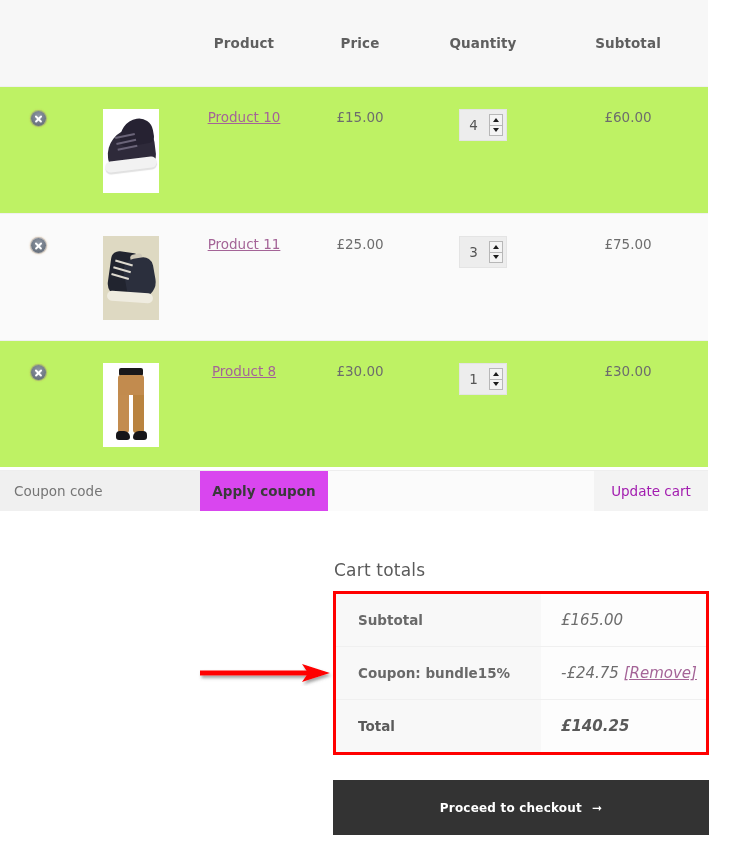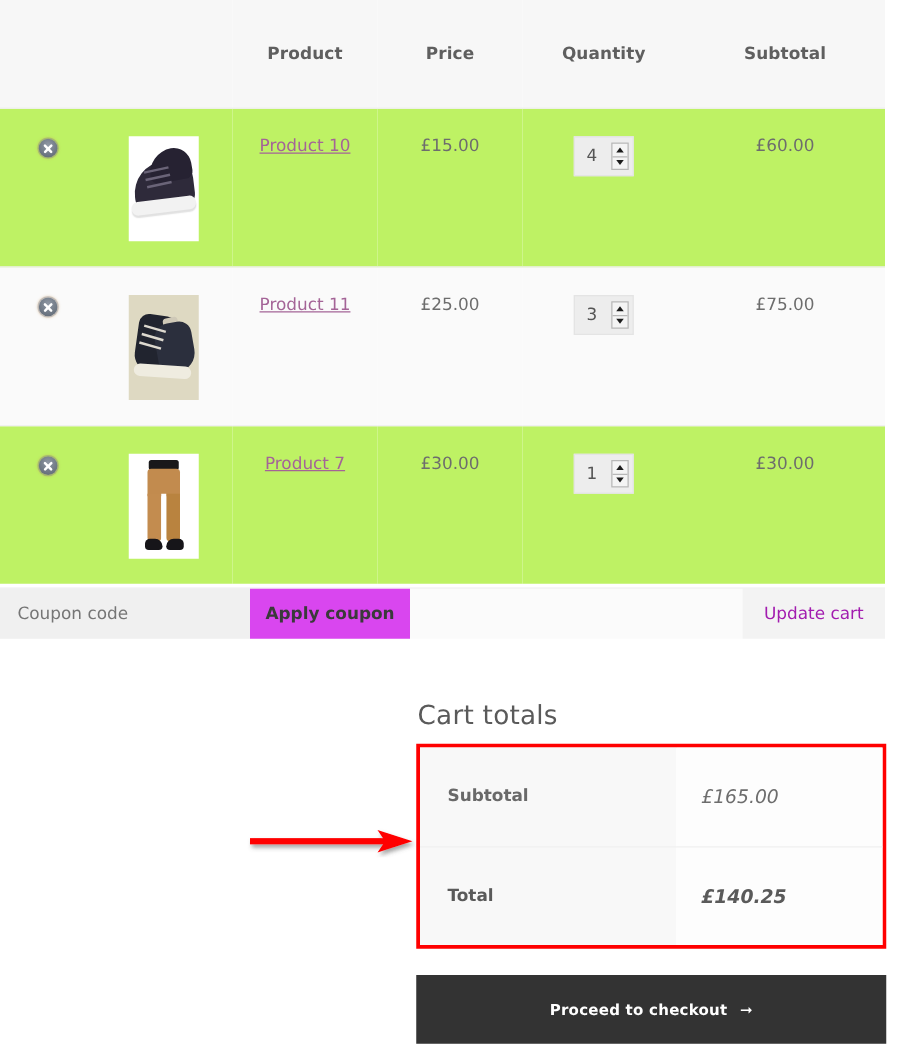--- a/index.html
+++ b/index.html
@@ -312,21 +312,21 @@
   }
 
   
   .totals-wrap {
     position: absolute;
     left: 333px;
     top: 560px;
     width: 376px;
   }
   .totals-heading {
-    font-size: 21px;
+    font-size: 17px;
     font-weight: normal;
     color: #5a5a5a;
     margin: 0 0 11px 1px;
     letter-spacing: 0.2px;
   }
   .totals-box {
     border: 3px solid #ff0000;
     box-sizing: border-box;
     width: 376px;
     height: 164px;
@@ -501,21 +501,21 @@
             <span class="thumb thumb-3">
               <span class="trs-belt"></span><span class="trs-hip"></span>
               <span class="trs-legL"></span><span class="trs-legR"></span>
               <span class="trs-gap"></span>
               <span class="trs-shoeL"></span><span class="trs-shoeR"></span>
             </span>
           </div>
         </td>
         <td>
           <div class="cell-pad">
-            <a class="product-link">Product 7</a>
+            <a class="product-link">Product 8</a>
           </div>
         </td>
         <td>
           <div class="cell-pad price">£30.00</div>
         </td>
         <td>
           <div class="cell-pad">
             <span class="qty-box">
               <span class="qty-val">1</span>
               <span class="qty-spin">
@@ -543,20 +543,27 @@
 
 <div class="totals-wrap">
   <h2 class="totals-heading">Cart totals</h2>
   <div class="totals-box">
     <table class="totals">
       <tbody>
           <tr>
         <th>Subtotal</th>
         <td>
           <span>£165.00</span>
+        </td>
+      </tr>
+      <tr>
+        <th>Coupon: bundle15%</th>
+        <td>
+          <span>-£24.75</span>
+          <a class="remove-link">[Remove]</a>
         </td>
       </tr>
       <tr class="total-row">
         <th>Total</th>
         <td>
           <span>£140.25</span>
         </td>
       </tr>
     </tbody>
       </table>

